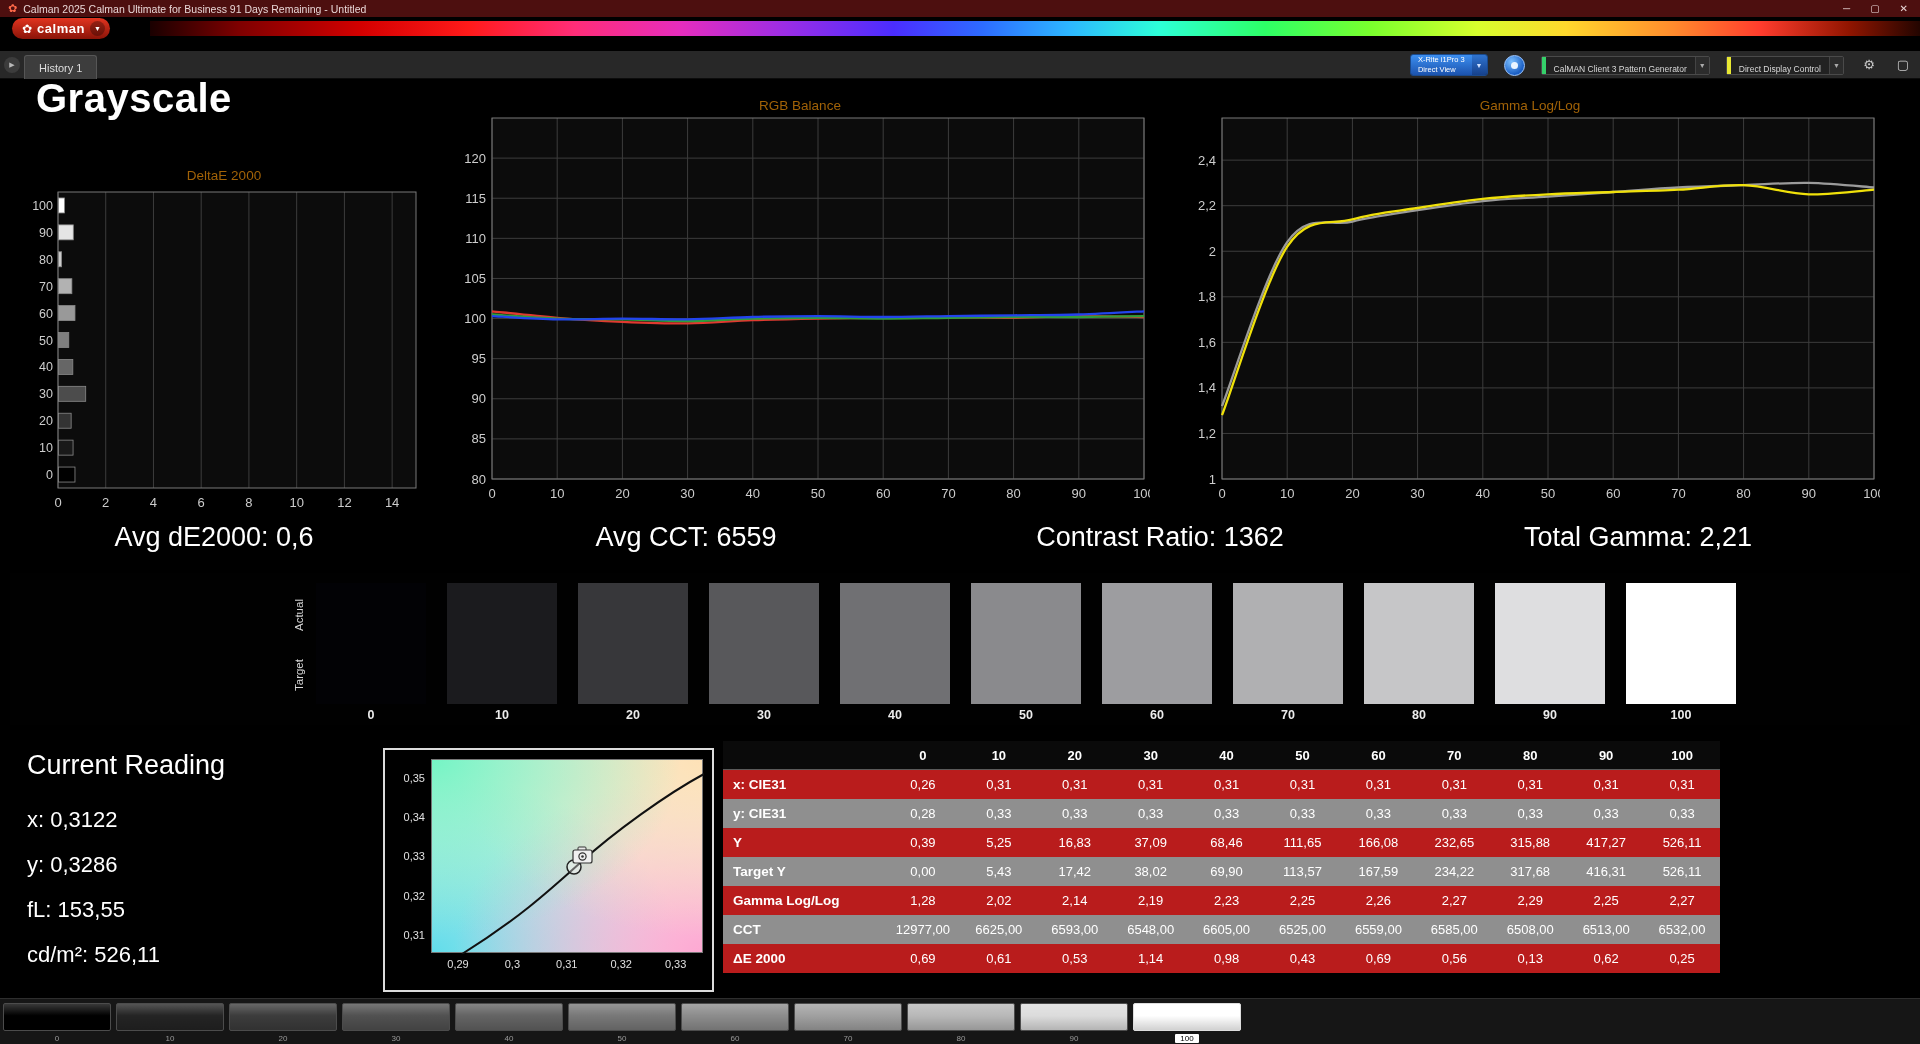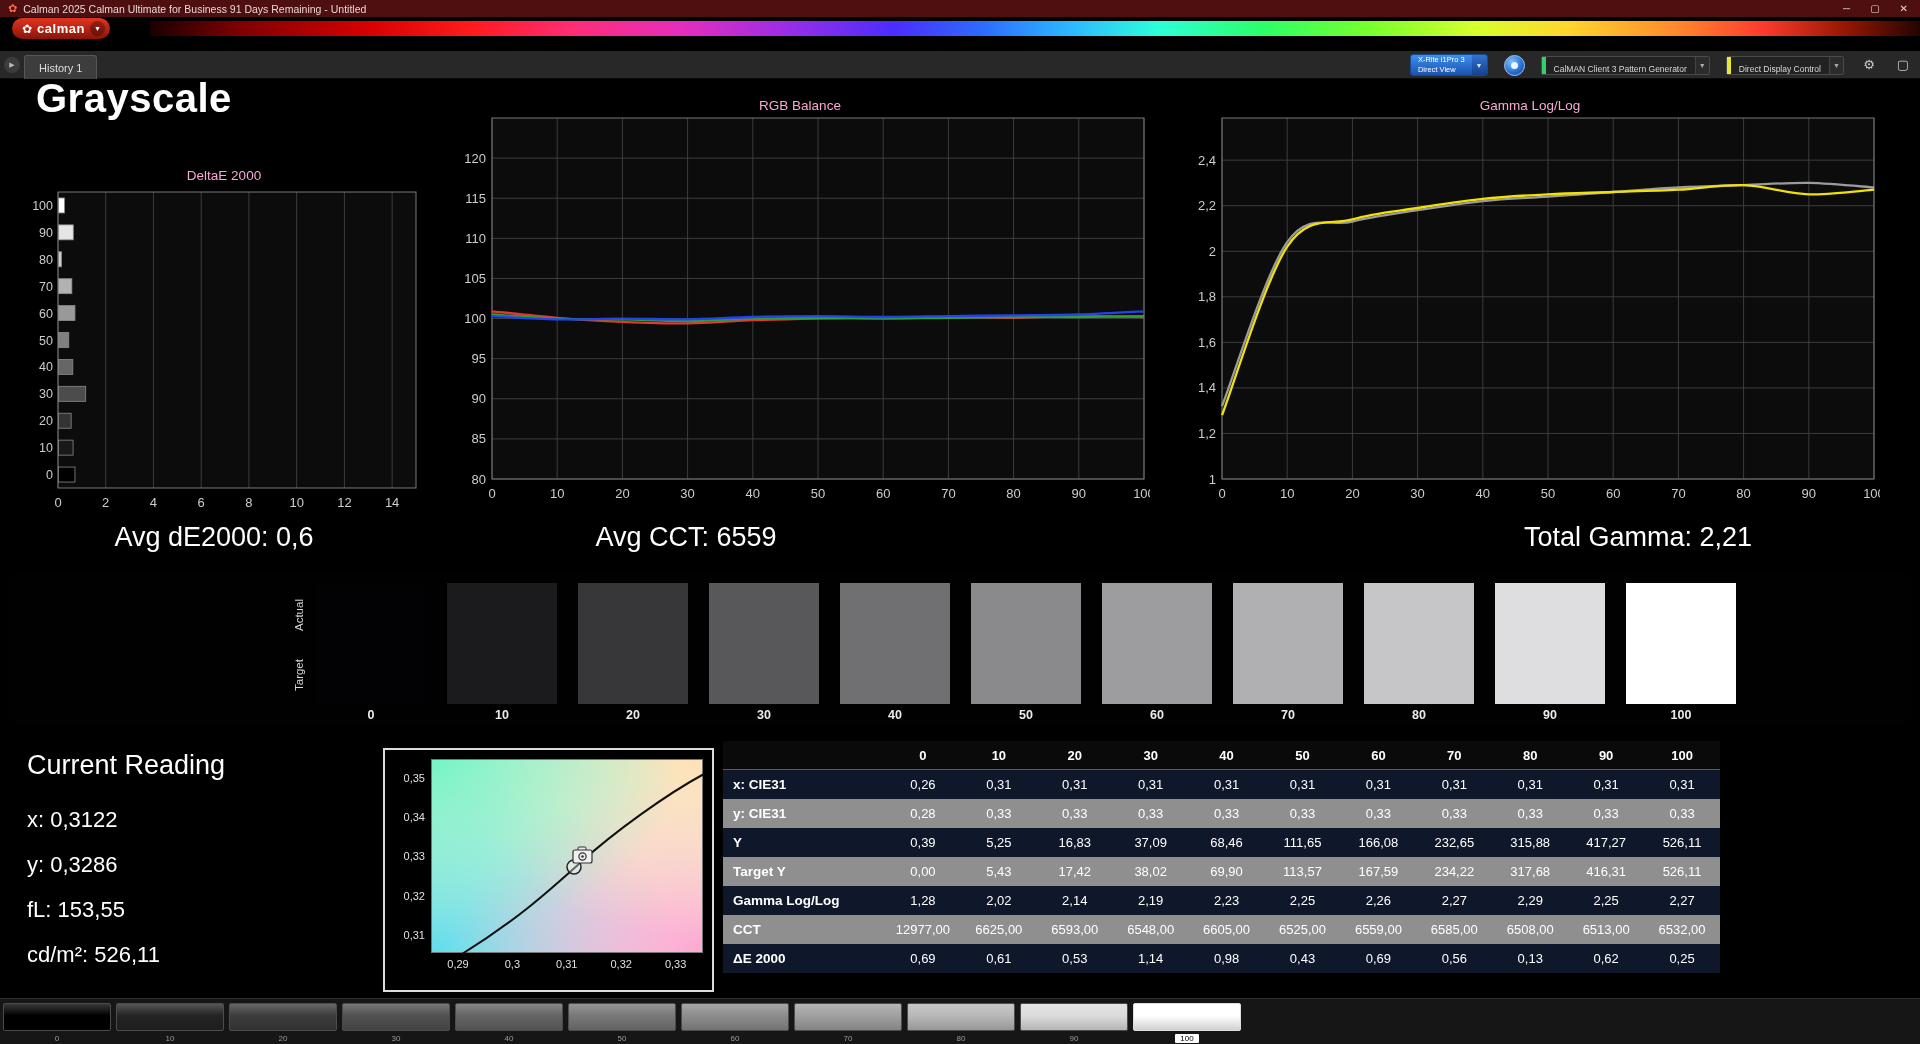--- a/index.html
+++ b/index.html
@@ -46,21 +46,21 @@
   color:#d8d8d8;font-size:8.5px}
 .dd-accent{width:4px;align-self:stretch}
 .dd-label{padding:0 8px;white-space:nowrap}
 .dd-caret{width:14px;align-self:stretch;display:flex;align-items:center;justify-content:center;color:#aaa;
   font-size:7px;border-left:1px solid #444;background:#2c2c2c}
 .icon-btn{color:#c9c9c9;font-size:13px;width:18px;text-align:center;line-height:20px}
 
 
 .page-title{position:absolute;left:36px;top:76px;color:#fff;font-size:40px;font-weight:700;letter-spacing:.5px}
 .chart-block{position:absolute}
-.chart-title{text-align:center;color:#f9a8d4;font-size:13.5px;height:20px;line-height:20px}
+.chart-title{text-align:center;color:#a16207;font-size:13.5px;height:20px;line-height:20px}
 .stat{position:absolute;top:522px;width:400px;color:#fff;font-size:27px;text-align:center;font-weight:400}
 
 
 .swatch-strip{position:absolute;left:10px;top:573px;width:1900px;height:152px;background:#010101}
 .vlabel{position:absolute;writing-mode:vertical-rl;transform:rotate(180deg);color:#d8d8d8;font-size:11.5px;text-align:center}
 .swatch{position:absolute;top:10px;width:110px;height:121px}
 .swatch-label{position:absolute;top:135px;width:110px;text-align:center;color:#ececec;font-size:12.5px;font-weight:bold}
 
 
 .current-reading{position:absolute;left:27px;top:750px;color:#fff}
@@ -78,21 +78,21 @@
    radial-gradient(ellipse at 100% 100%, rgba(255,165,210,.95), rgba(255,165,210,0) 65%),
    radial-gradient(ellipse at 0% 100%, rgba(90,220,235,.95), rgba(90,220,235,0) 65%),
    #efeee6;}
 .cie-plot svg{position:absolute;left:0;top:0}
 
 
 .table-panel{position:absolute;left:723px;top:741px;width:997px}
 .trow{display:grid;grid-template-columns:162px repeat(11,1fr);height:29px;align-items:center}
 .thead{background:#0a0a0a;border-bottom:1px solid #5a5a5a}
 .thead .tcell{font-weight:bold}
-.trow.dark{background:#0f172a}
+.trow.dark{background:#b91c1c}
 .trow.light{background:#8f8f8f}
 .tcell{text-align:center;color:#fff;font-size:13px}
 .tlabel{text-align:left;padding-left:10px;font-weight:bold;font-size:13.5px;color:#fff}
 
 
 .bottom-bar{position:absolute;left:0;top:998px;width:1920px;height:46px;background:#161616;border-top:1px solid #2e2e2e}
 .patch-wrap{position:absolute;top:4px;width:108px}
 .patch{height:28px;border:1px solid #4c4c4c;border-radius:2px}
 .patch-label{margin-top:2px;text-align:center;font-size:8px;color:#9a9a9a;line-height:11px}
 .patch-label .sel{background:#fff;color:#000;padding:0 5px;border-radius:1px}
@@ -295,20 +295,21 @@
         <line x1="42" y1="44.135646687697175" x2="694" y2="44.135646687697175" stroke="#3d3d3d" stroke-width="1"></line>
         <text x="36" y="48.635646687697175" text-anchor="end" fill="#cdcdcd" font-size="13">2,4</text>
         <rect x="42" y="2" width="652" height="361" fill="none" stroke="#787878" stroke-width="1"></rect>
         <path d="M42.0 290.1 C52.9 262.8 85.5 156.9 107.2 126.1 C128.9 95.4 150.7 110.9 172.4 105.6 C194.1 100.3 215.9 97.7 237.6 94.2 C259.3 90.8 281.1 87.4 302.8 85.1 C324.5 82.9 346.3 82.1 368.0 80.6 C389.7 79.1 411.5 77.5 433.2 76.0 C454.9 74.5 476.7 72.6 498.4 71.5 C520.1 70.3 541.9 69.9 563.6 69.2 C585.3 68.4 607.1 66.5 628.8 66.9 C650.5 67.3 683.1 70.7 694.0 71.5" fill="none" stroke="#9b9b9b" stroke-width="2.3" stroke-linejoin="round"></path>
         <path d="M42.0 299.2 C52.9 271.1 85.5 163.3 107.2 130.7 C128.9 98.0 150.7 109.8 172.4 103.4 C194.1 96.9 215.9 95.4 237.6 92.0 C259.3 88.5 281.1 85.1 302.8 82.9 C324.5 80.6 346.3 79.4 368.0 78.3 C389.7 77.2 411.5 76.8 433.2 76.0 C454.9 75.3 476.7 74.9 498.4 73.7 C520.1 72.6 541.9 68.4 563.6 69.2 C585.3 69.9 607.1 77.5 628.8 78.3 C650.5 79.1 683.1 74.5 694.0 73.7" fill="none" stroke="#f0e10a" stroke-width="2.3" stroke-linejoin="round"></path>
       </svg>
   </div>
 
   <div class="stat" style="left:14px">Avg dE2000: 0,6</div>
   <div class="stat" style="left:486px">Avg CCT: 6559</div>
+  <div class="stat" style="left:960px">Contrast Ratio: 1362</div>
   <div class="stat" style="left:1438px">Total Gamma: 2,21</div>
 
   <div class="swatch-strip">
     <div class="vlabel" style="left:283px;top:12px;height:60px">Actual</div>
     <div class="vlabel" style="left:283px;top:72px;height:60px">Target</div>
     <div id="swatch-container">
         <div class="swatch" style="left: 306px; background: rgb(2, 2, 5);"></div>
         <div class="swatch-label" style="left: 306px;">0</div>
         <div class="swatch" style="left: 437px; background: rgb(27, 27, 30);"></div>
         <div class="swatch-label" style="left: 437px;">10</div>

